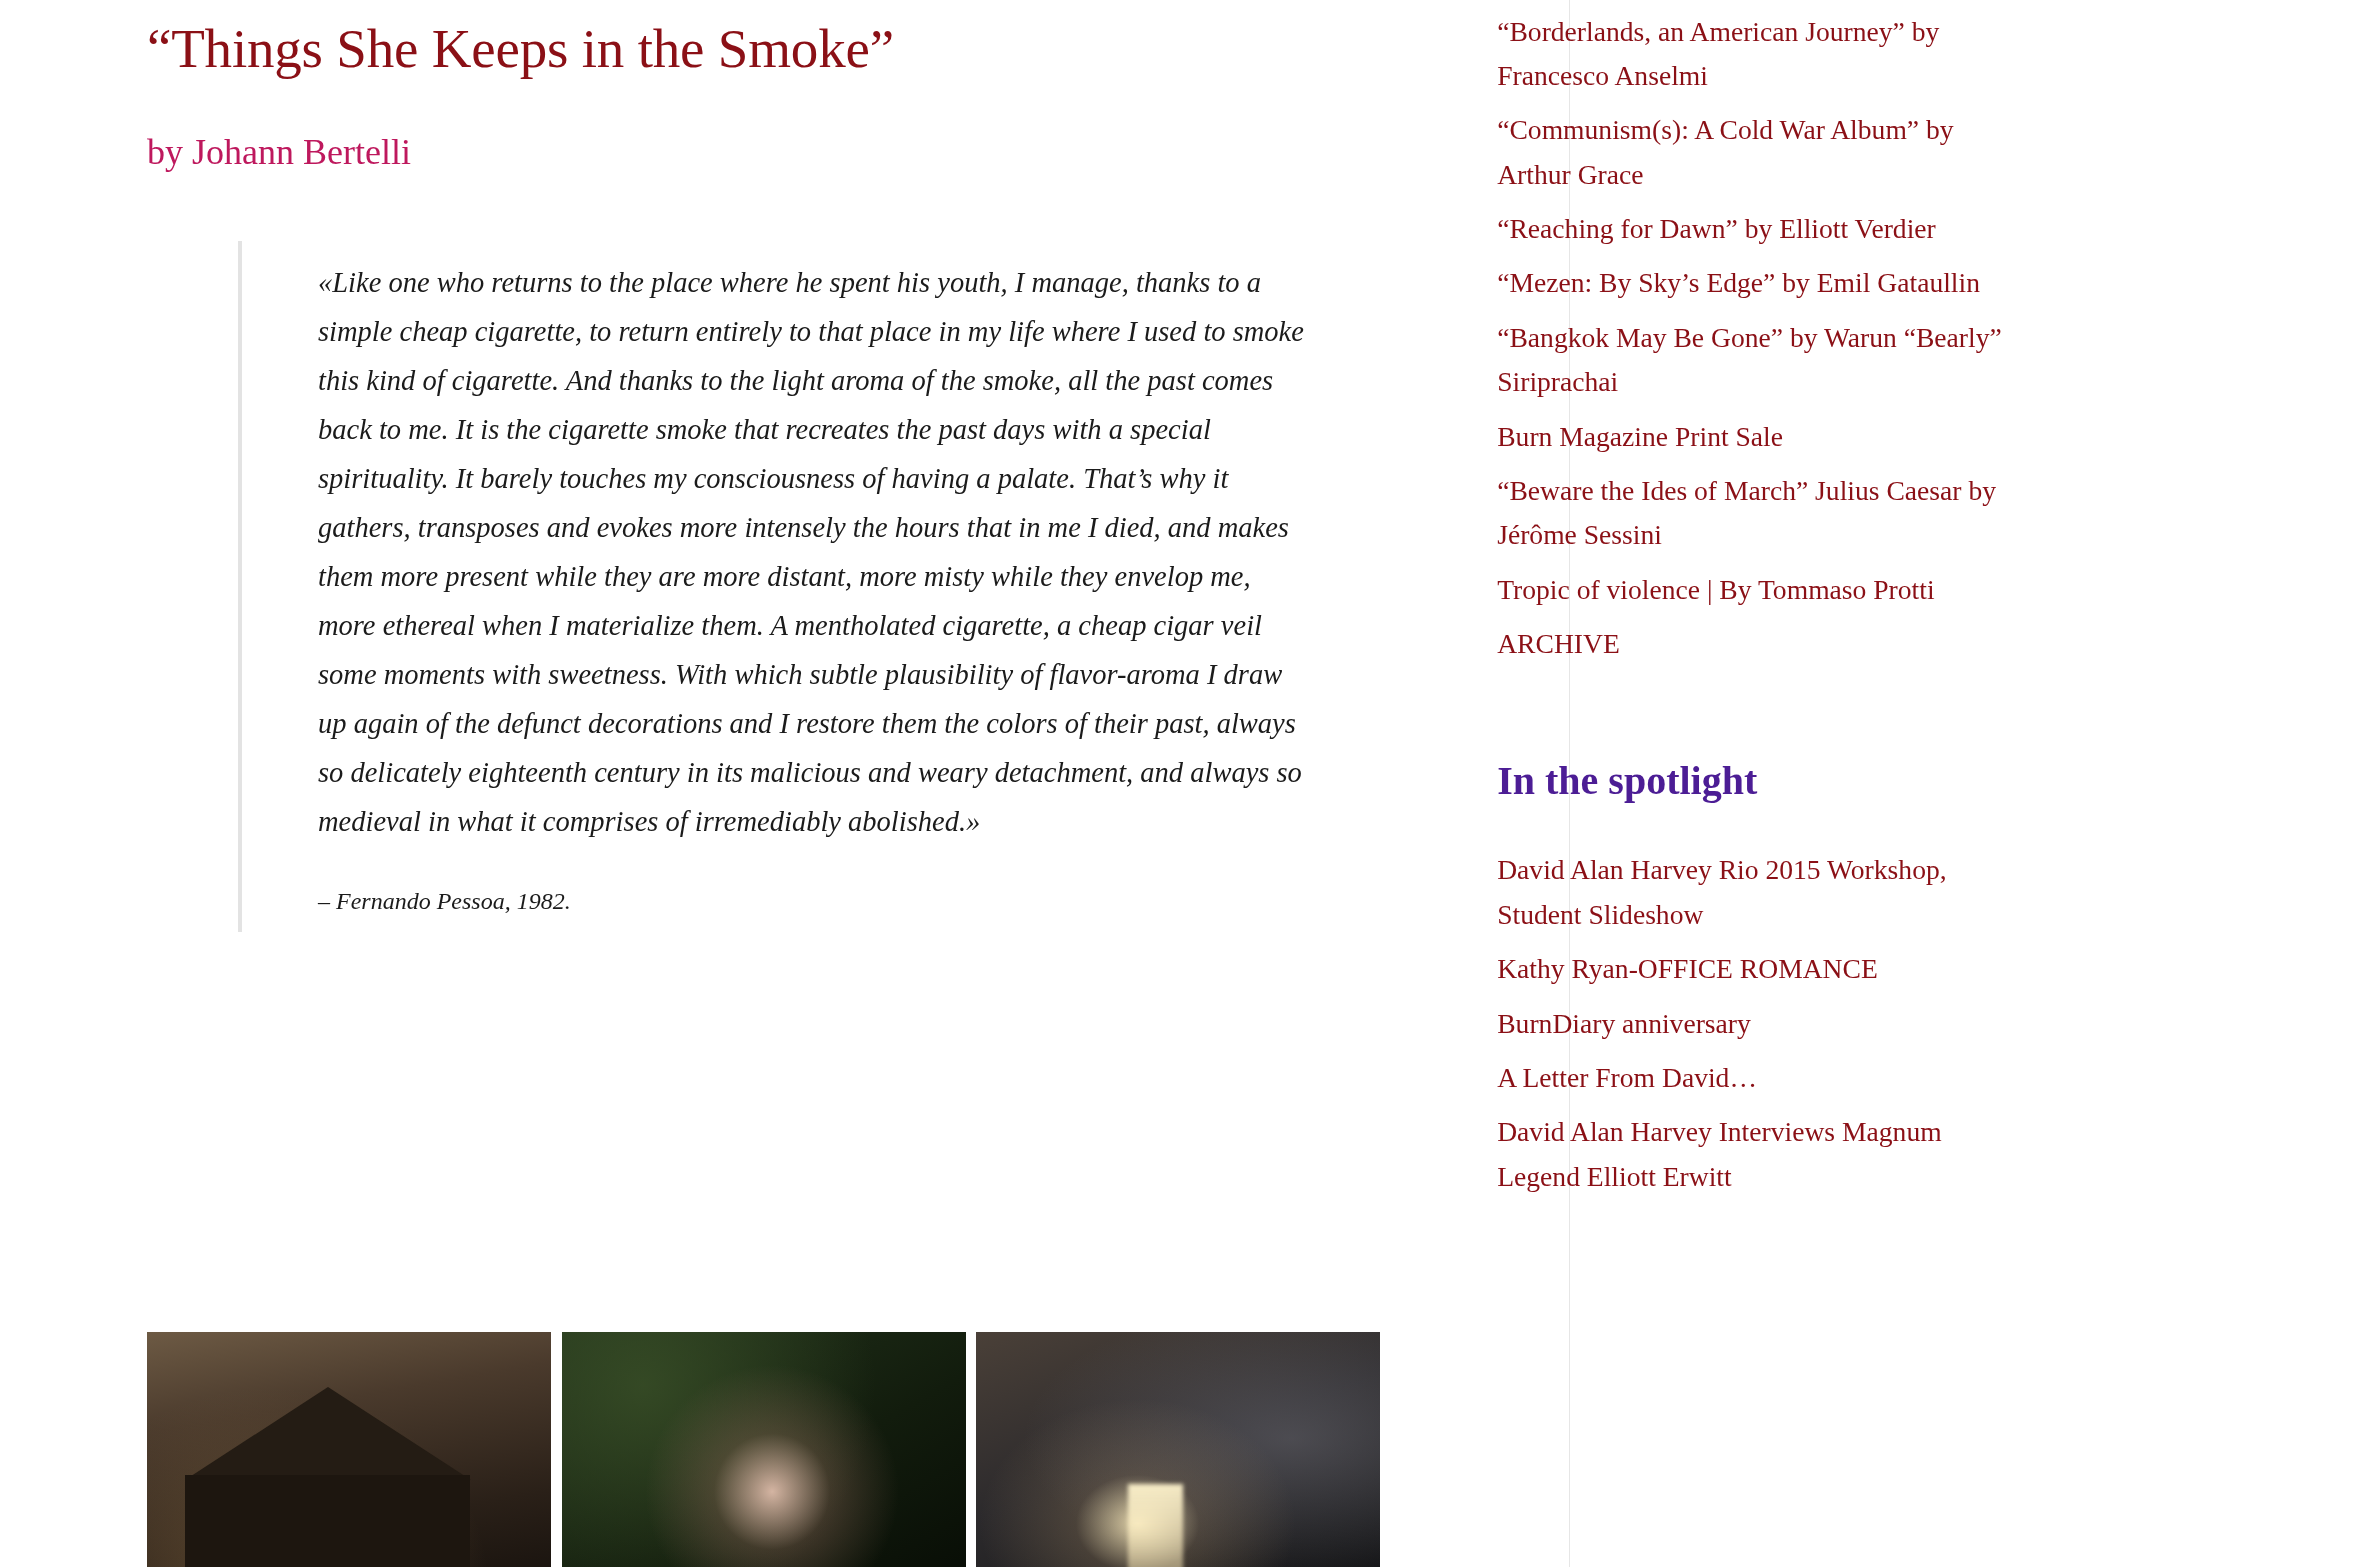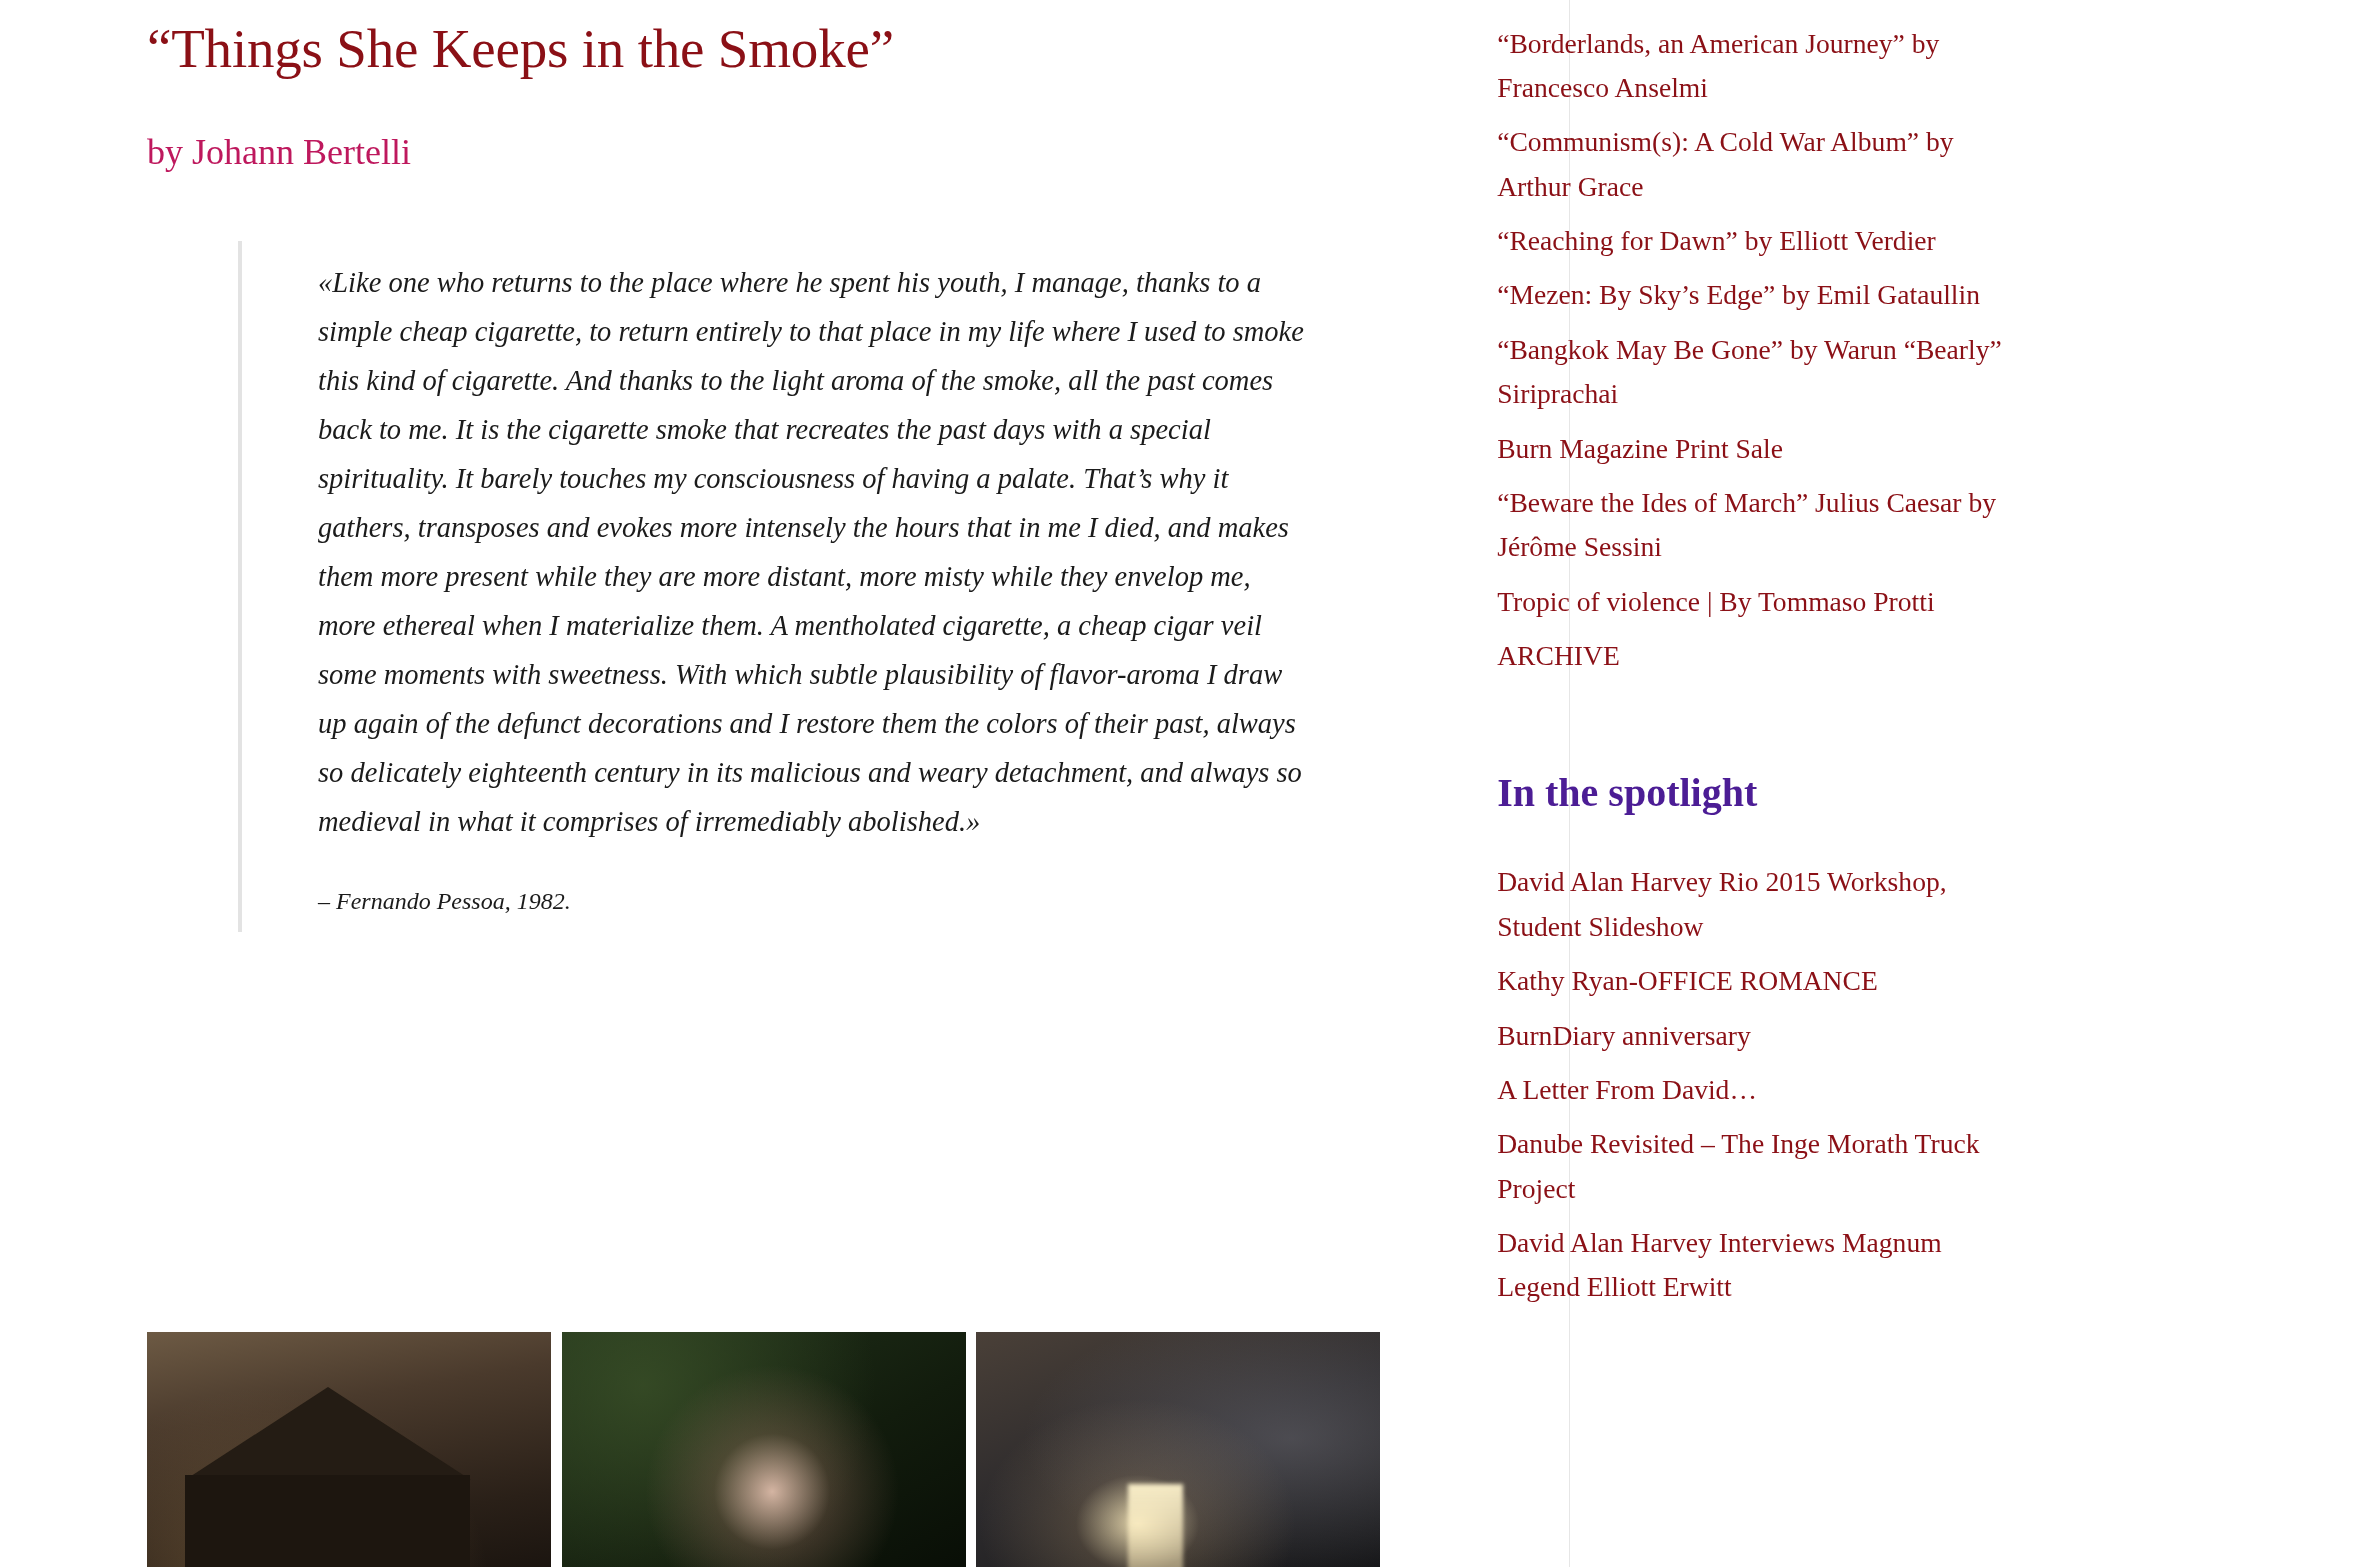--- a/index.html
+++ b/index.html
@@ -125,21 +125,21 @@
     left: 1569px;
     top: 0;
     width: 1px;
     height: 1567px;
     background: #e6e6e6;
   }
 
   
   .sidebar {
     width: 791px;
-    padding: 12px 67px 0 119px;
+    padding: 0 67px 0 119px;
     position: relative;
   }
   .side-list {
     list-style: none;
     margin: 0;
     padding: 0;
   }
   .side-list li {
     font-family: "Liberation Serif", serif;
     font-size: 27.6px;
@@ -203,18 +203,17 @@
       <li>ARCHIVE</li>
     </ul>
 
     <h2 class="side-heading">In the spotlight</h2>
 
     <ul class="side-list">
       <li>David Alan Harvey Rio 2015 Workshop, Student Slideshow</li>
       <li>Kathy Ryan-OFFICE ROMANCE</li>
       <li>BurnDiary anniversary</li>
       <li>A Letter From David…</li>
-      <li>Danube Revisited – The Inge Morath Truck Project</li>
       <li>David Alan Harvey Interviews Magnum Legend Elliott Erwitt</li>
     </ul>
   </div>
 </div>
 
 
 </body></html>

